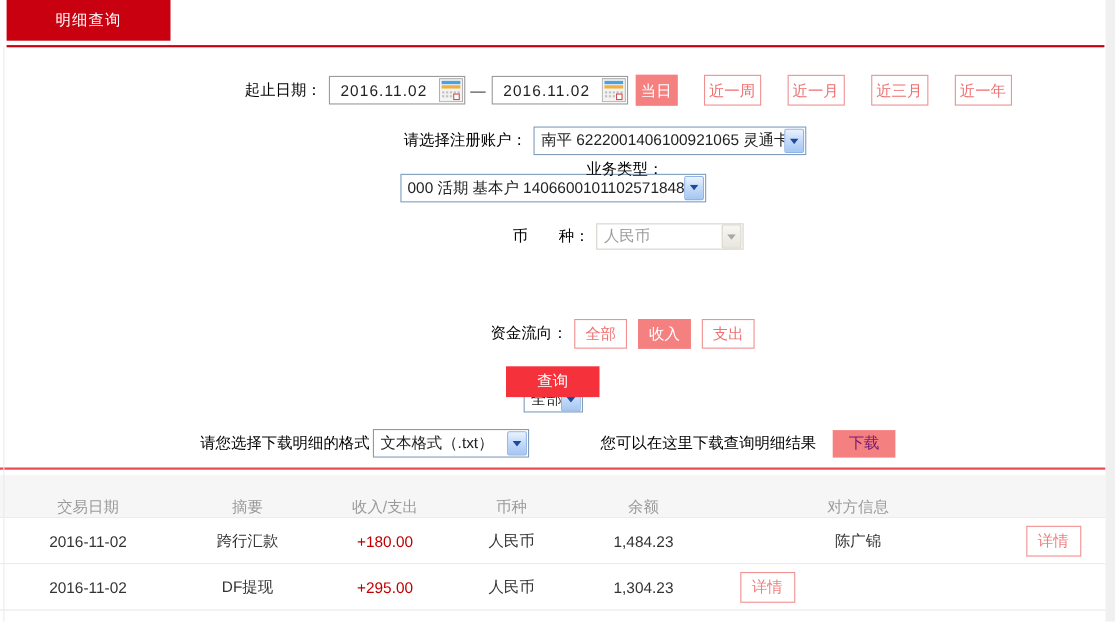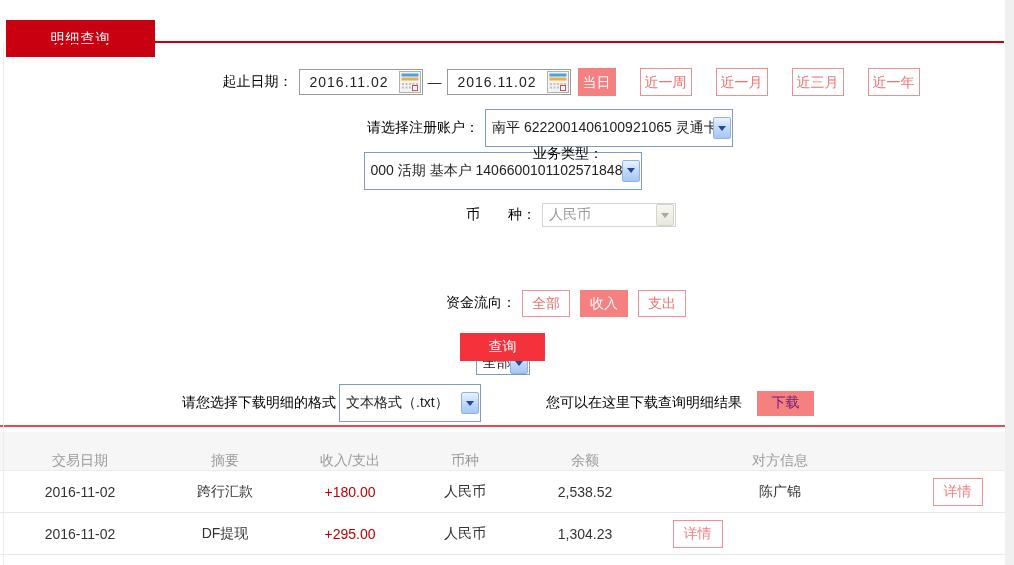--- a/index.html
+++ b/index.html
@@ -7,21 +7,21 @@
     width:1014px;height:565px;overflow:hidden;background:#fff;
     font-family:"Liberation Sans","DejaVu Sans",sans-serif;
     position:relative;font-size:14px;color:#222;
   }
   .right-strip{position:absolute;right:0;top:0;width:9px;height:565px;background:#f0f0f0;}
   .left-hairline{position:absolute;left:3px;top:43px;bottom:0;width:1px;background:#ececec;}
   .content{position:relative;width:1005px;}
 
   
   .tab{
-    position:absolute;left:6px;top:20px;width:149px;height:37px;
+    position:absolute;left:6px;top:0;width:149px;height:37px;
     background:#c8000f;color:#fff;text-align:center;line-height:37px;
     font-size:14px;letter-spacing:1px;cursor:pointer;
   }
   .tab-underline{position:absolute;left:6px;top:41px;width:998px;height:2px;background:#c8000f;}
 
   
   .form{padding-top:68px;}
   .form-row{display:flex;align-items:center;justify-content:center;}
   .form-row .flabel{width:207px;text-align:right;padding-right:6px;flex:0 0 207px;color:#000;white-space:pre;}
   .r1{height:28px;margin-bottom:19px;}
@@ -36,21 +36,21 @@
   .date-box .dval{flex:1;text-align:center;font-size:14px;color:#222;letter-spacing:1px;}
   .date-box .cal{width:22px;height:22px;margin-right:1px;flex:0 0 22px;cursor:pointer;}
   .dash{margin:0 5px;color:#333;}
 
   
   .quick{margin-left:24px;padding:4px 4px;font-size:14px;line-height:18px;cursor:pointer;white-space:nowrap;}
   .quick.filled{margin-left:7px;background:#f58080;color:#fff;border:1px solid #f58080;}
   .quick.outline{background:#fff;color:#ef7070;border:1px solid #f09090;}
 
   
-  .xsel{display:flex;align-items:center;border:1px solid #7f9db9;background:#fff;height:38px;box-sizing:border-box;cursor:pointer;}
+  .xsel{display:flex;align-items:center;border:1px solid #7f9db9;background:#fff;height:26px;box-sizing:border-box;cursor:pointer;}
   .xsel .val{flex:1;padding:0 6px;white-space:nowrap;overflow:hidden;color:#222;}
   .xsel .arrow{width:18px;height:22px;margin-right:1px;flex:0 0 18px;background:linear-gradient(180deg,#eaf3fe 0%,#c6dcfa 45%,#a6c6f2 100%);border:1px solid #8fb2e8;border-radius:2px;display:flex;align-items:center;justify-content:center;box-sizing:border-box;}
   .xsel.w-reg{width:248px;}
   .xsel.w-sub{width:278px;}
   .xsel.w-cur{width:134px;height:24px;}
   .xsel.w-biz{width:54px;height:23px;}
   .xsel.w-fmt{width:142px;}
   .xsel.disabled{border-color:#d6d3c8;cursor:default;}
   .xsel.disabled .val{color:#9c9c9c;}
   .xsel.disabled .arrow{background:linear-gradient(180deg,#f7f7f3 0%,#e7e7df 100%);border-color:#d6d3c8;}
@@ -230,21 +230,21 @@
     <span class="c5">余额</span>
     <span class="c6">对方信息</span>
     <span class="c7"></span>
   </div>
 
   <div class="trow">
     <span class="c1">2016-11-02</span>
     <span class="c2">跨行汇款</span>
     <span class="c3 amount">+180.00</span>
     <span class="c4">人民币</span>
-    <span class="c5">2,538.52</span>
+    <span class="c5">1,484.23</span>
     <span class="c6">陈广锦</span>
     <span class="c7"><button class="detail-btn">详情</button></span>
   </div>
 
   <div class="trow">
     <span class="c1">2016-11-02</span>
     <span class="c2">DF提现</span>
     <span class="c3 amount">+295.00</span>
     <span class="c4">人民币</span>
     <span class="c5">1,304.23</span>

